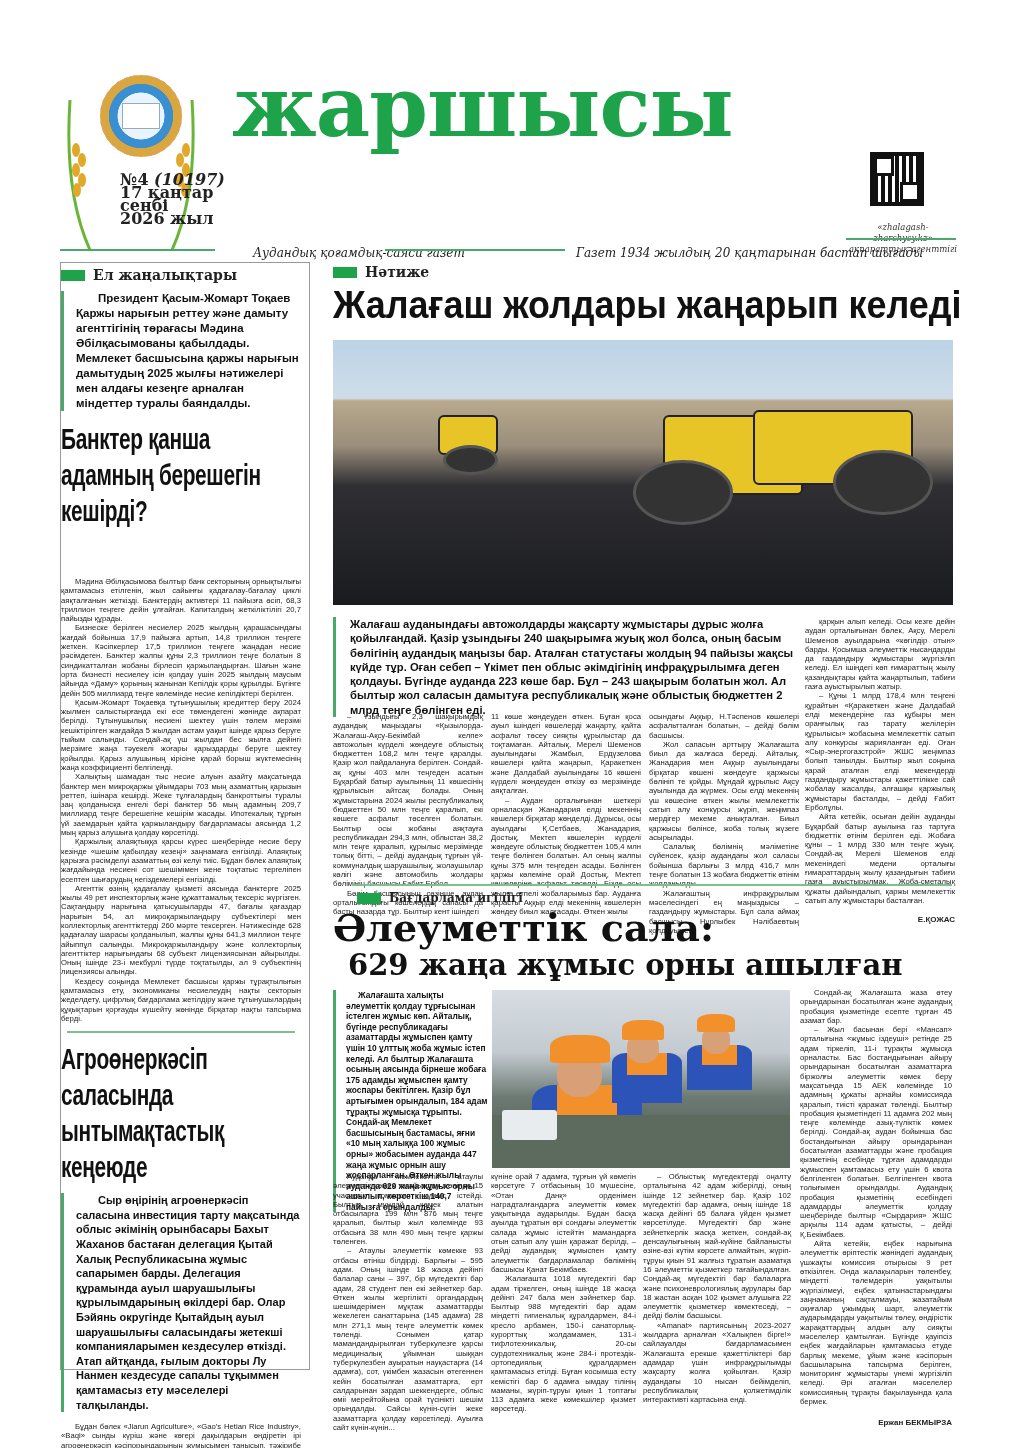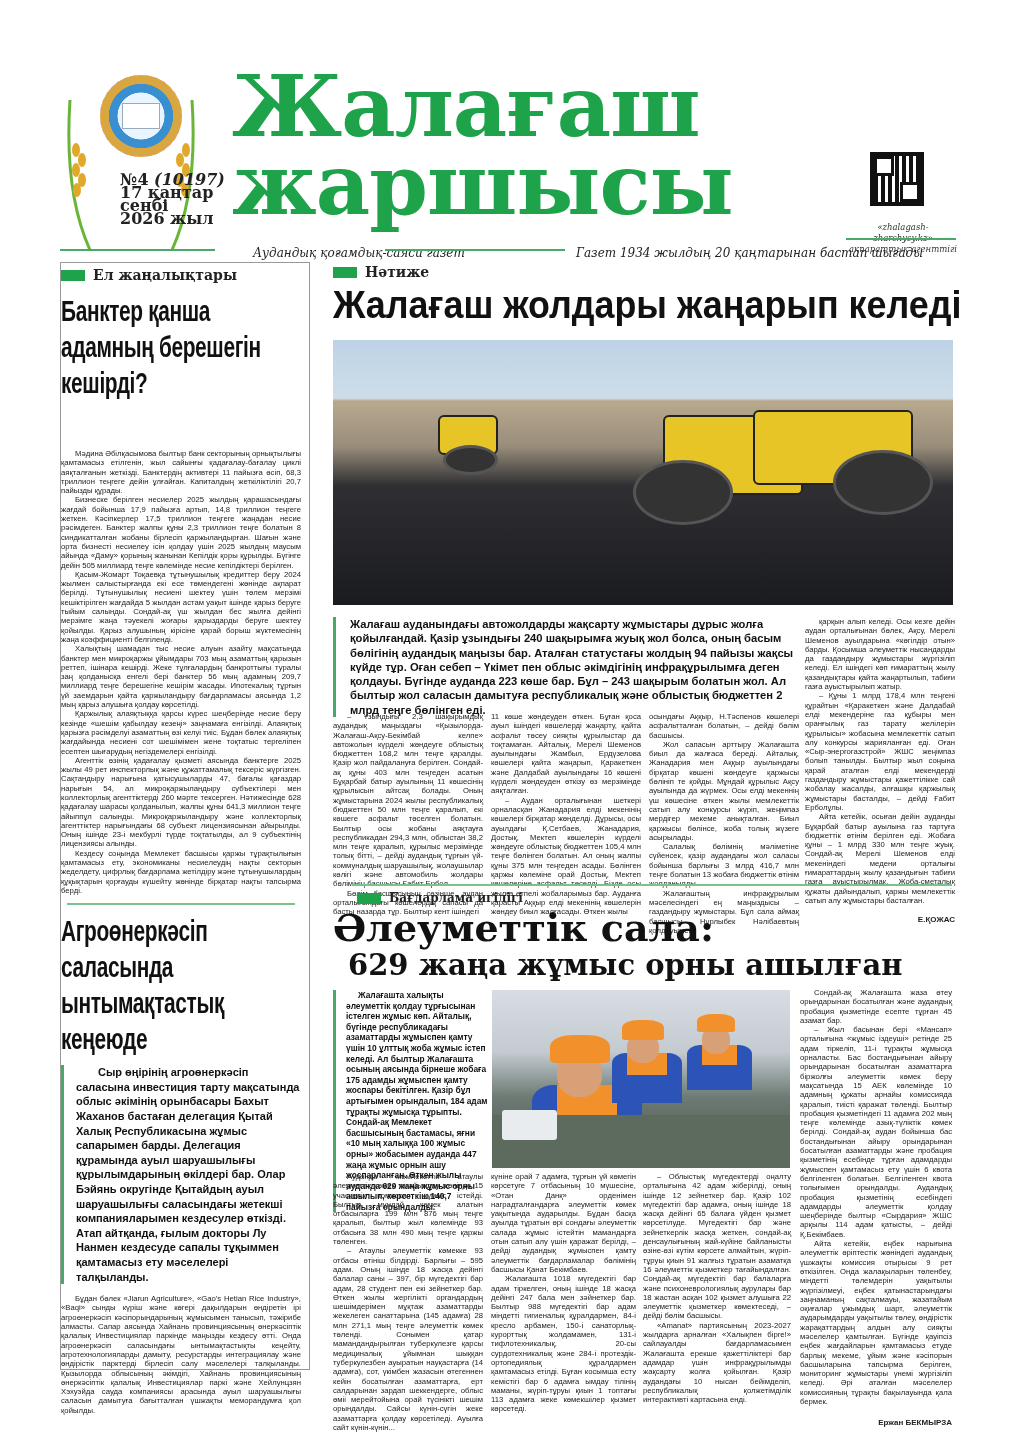--- a/index.html
+++ b/index.html
@@ -88,40 +88,40 @@
       <ellipse cx="15" cy="90" rx="4" ry="7"></ellipse>
     </g>
 </svg>
 <div class="abs issue">
   <div><span>№4</span> <span class="num-it">(10197)</span></div>
   <div>17 қаңтар</div>
   <div>сенбі</div>
   <div>2026 жыл</div>
 </div>
 <div class="abs title">
-  <div>Жалағаш</div>
   <div>жаршысы</div>
 </div>
 <div class="abs qr"></div>
 <div class="abs site">
   <div>«zhalagash-zharshysy.kz»</div>
   <div>ақпараттық агенттігі</div>
 </div>
 
 <div class="abs mast-rule" style="left:60px;top:249px;width:155px;"></div>
 <div class="abs tagline" style="left:253px;">Аудандық қоғамдық-саяси газет</div>
 <div class="abs mast-rule" style="left:385px;top:249px;width:180px;"></div>
 <div class="abs tagline" style="left:576px;">Газет 1934 жылдың 20 қаңтарынан бастап шығады</div>
 <div class="abs mast-rule" style="left:846px;top:238px;width:110px;"></div>
 
 <div class="abs left-col">
   <div class="sec-label">
     <span class="box"></span>
     <span>Ел жаңалықтары</span>
   </div>
+  <div class="lead">Президент Қасым-Жомарт Тоқаев Қаржы нарығын реттеу және дамыту агенттігінің төрағасы Мәдина Әбілқасымованы қабылдады. Мемлекет басшысына қаржы нарығын дамытудың 2025 жылғы нәтижелері мен алдағы кезеңге арналған міндеттер туралы баяндалды.</div>
   <div class="cond-head">Банктер қанша адамның берешегін кешірді?</div>
   <div class="body-text">
     <p>Мәдина Әбілқасымова былтыр банк секторының орнықтылығы қамтамасыз етілгенін, жыл сайынғы қадағалау-бағалау циклі аяқталғанын жеткізді. Банктердің активтері 11 пайызға өсіп, 68,3 триллион теңгеге дейін ұлғайған. Капиталдың жеткіліктілігі 20,7 пайызды құрады.</p>
     <p>Бизнеске берілген несиелер 2025 жылдың қарашасындағы жағдай бойынша 17,9 пайызға артып, 14,8 триллион теңгеге жеткен. Кәсіпкерлер 17,5 триллион теңгеге жаңадан несие рәсімдеген. Банктер жалпы құны 2,3 триллион теңге болатын 8 синдикатталған жобаны бірлесіп қаржыландырған. Шағын және орта бизнесті несиелеу ісін қолдау үшін 2025 жылдың маусым айында «Даму» қорының жанынан Кепілдік қоры құрылды. Бүгінге дейін 505 миллиард теңге көлемінде несие кепілдіктері берілген.</p>
     <p>Қасым-Жомарт Тоқаевқа тұтынушылық кредиттер беру 2024 жылмен салыстырғанда екі есе төмендегені жөнінде ақпарат берілді. Тұтынушылық несиені шектеу үшін төлем мерзімі кешіктірілген жағдайда 5 жылдан астам уақыт ішінде қарыз беруге тыйым салынды. Сондай-ақ үш жылдан бес жылға дейінгі мерзімге жаңа тәуекелі жоғары қарыздарды беруге шектеу қойылды. Қарыз алушының кірісіне қарай борыш жүктемесінің жаңа коэффициенті белгіленді.</p>
     <p>Халықтың шамадан тыс несие алуын азайту мақсатында банктер мен микроқаржы ұйымдары 703 мың азаматтың қарызын реттеп, ішінара кешірді. Жеке тұлғалардың банкроттығы туралы заң қолданысқа енгелі бері банктер 56 мың адамның 209,7 миллиард теңге берешегіне кешірім жасады. Ипотекалық тұрғын үй заемдарын қайта қаржыландыру бағдарламасы аясында 1,2 мың қарыз алушыға қолдау көрсетілді.</p>
     <p>Қаржылық алаяқтыққа қарсы күрес шеңберінде несие беру кезінде «шешім қабылдау кезеңі» заңнамаға енгізілді. Алаяқтық қарызға рәсімделуі азаматтың өзі келуі тиіс. Бұдан бөлек алаяқтық жағдайында несиені сот шешімімен жене тоқтатыс тергеліпен есептен шығарудың негіздемелері енгізілді.</p>
     <p>Агенттік өзінің қадағалау қызметі аясында банктерге 2025 жылы 49 рет инспекторлық және құжаттамалық тексеріс жүргізген. Сақтандыру нарығына қатысушыларды 47, бағалы қағаздар нарығын 54, ал микроқаржыландыру субъектілері мен коллекторлық агенттіктерді 260 мәрте тексерген. Нәтижесінде 628 қадағалау шарасы қолданылып, жалпы құны 641,3 миллион теңге айыппұл салынды. Микроқаржыландыру және коллекторлық агенттіктер нарығындағы 68 субъект лицензиясынан айырылды. Оның ішінде 23-і мекбурлі түрде тоқтатылды, ал 9 субъектінің лицензиясы алынды.</p>
     <p>Кездесу соңында Мемлекет басшысы қаржы тұрақтылығын қамтамасыз ету, экономиканы несиелеудің нақты секторын жеделдету, цифрлық бағдарлама жетілдіру және тұтынушылардың құқықтарын қорғауды күшейту жөнінде бірқатар нақты тапсырма берді.</p>
   </div>

